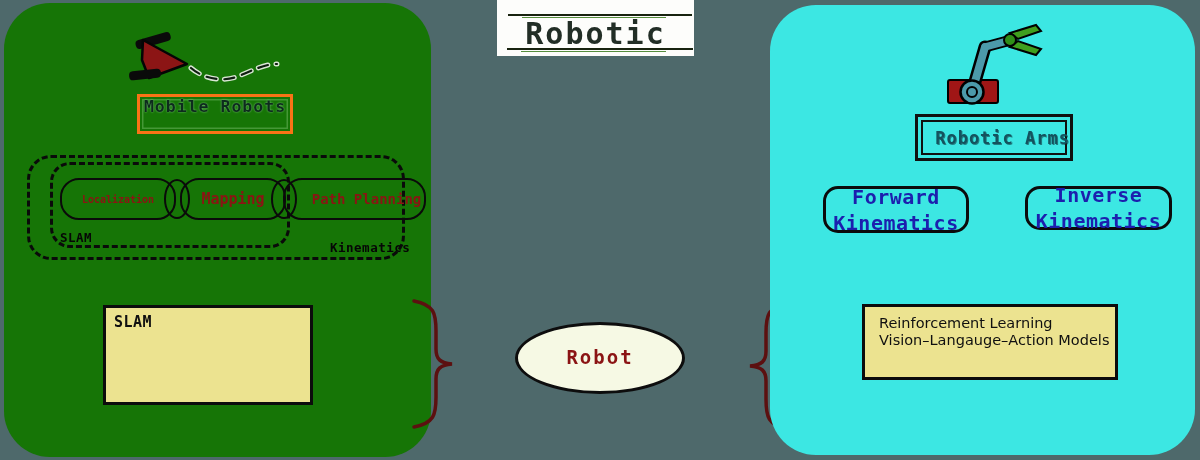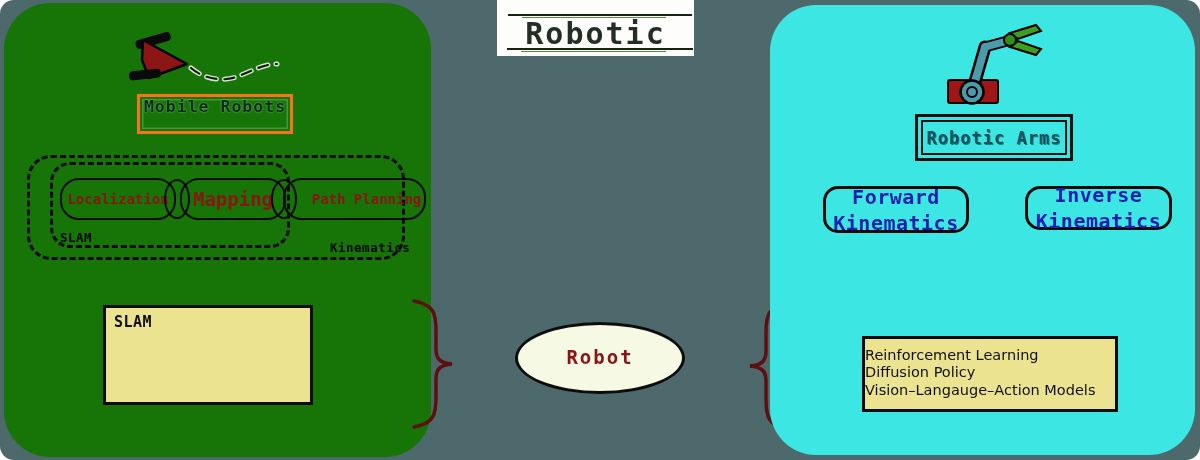--- a/index.html
+++ b/index.html
@@ -1,20 +1,19 @@
 <!DOCTYPE html>
 <html style="--bg: #4e696b; --green: #167506; --cyan: #3ce7e3; --khaki: #ece390; --tool-yellow: #f8f800; --blue-header: #3a10ee; --plum: #93396c; --navy: #23295c; --dark-red: #8b1414; --brace-red: #5c1010; --kin-blue: #1c1fae; --teal-text: #14525e; --ivory: #f6f9e4; --star: #943c6e;"><head>
 <meta charset="utf-8">
 <style>
   html,body{margin:0;padding:0;}
   .stage{
     position:relative; width:1200px; height:460px; overflow:hidden;
     background:var(--bg,#4e696b);
     font-family:"DejaVu Sans Mono","Liberation Mono",monospace;
-    border-radius:14px;
   }
   .abs{position:absolute;}
 
   
   .title-backdrop{left:497px; top:0; width:197px; height:56px; background:#fdfdfb;}
   .main-title{
     left:497px; top:16px; width:197px; text-align:center;
     font-weight:bold; font-size:30px; letter-spacing:2px; color:#222e26;
   }
   .title-line{height:0; border-top:2.5px solid #18230f;}
@@ -43,22 +42,22 @@
   .nav-box{left:23px; top:152px; width:372px; height:99px; border-radius:24px;}
   .slam-box{left:46px; top:159px; width:234px; height:80px; border-radius:20px;}
   .tiny-label{font-weight:bold; font-size:12.5px; color:#060606; letter-spacing:.5px;}
   .slam-tag{left:56px; top:227px;}
   .nav-tag{left:326px; top:237px;}
   .pill{
     border:2.5px solid #0a0a0a; border-radius:19px;
     display:flex; align-items:center; justify-content:center;
     color:var(--dark-red,#8b1414); font-weight:bold;
   }
-  .pill-localization{left:56px; top:175px; width:112px; height:38px; font-size:14px;}
-  .pill-mapping{left:176px; top:175px; width:102px; height:38px; font-size:19px;justify-content:center;}
+  .pill-localization{left:56px; top:175px; width:112px; height:38px; font-size:10px;}
+  .pill-mapping{left:176px; top:175px; width:102px; height:38px; font-size:15px;justify-content:center;}
   .pill-path{left:279px; top:175px; width:115px; height:38px; font-size:14px;padding-left:24px;}
   .junction{
     width:22px; height:36px; border:2.5px solid #0a0a0a; border-radius:50%;
     background:transparent;
   }
   .junction-1{left:160px; top:176px;}
   .junction-2{left:267px; top:176px;}
   .info-box{
     background:var(--khaki,#ece390); border:3px solid #0c0c0c; color:#101010;
     box-sizing:border-box;
@@ -91,33 +90,33 @@
     background:var(--ivory,#f6f9e4); border:3px solid #0d0d0d; box-sizing:border-box;
     display:flex; align-items:center; justify-content:center;
     color:var(--dark-red,#8b1414); font-weight:bold; font-size:19px; letter-spacing:2px; line-height:1.35;
   }
 
   
   .arms-label{
     left:145px; top:109px; width:152px; height:41px;
     border:3px solid #101010;
     box-shadow:inset 0 0 0 3px var(--cyan,#3ce7e3), inset 0 0 0 5px #101010;
-    display:flex; align-items:center; justify-content:center;
+    display:flex; align-items:center; justify-content:flex-end;
     color:var(--teal-text,#14525e); font-weight:bold; font-size:17px; letter-spacing:1px;
     text-shadow:1px 1px 0 rgba(10,40,50,.55);
   }
   .kin-pill{
     border:3.5px solid #0b0b0b; border-radius:15px; box-sizing:border-box;
     display:flex; flex-direction:column; align-items:center; justify-content:center;
     color:var(--kin-blue,#1c1fae); font-weight:bold; font-size:20px; line-height:1.3;
     letter-spacing:.5px;
   }
   .kin-forward{left:53px; top:181px; width:146px; height:47px;}
   .kin-inverse{left:255px; top:181px; width:147px; height:44px;}
-  .right-info{left:92px; top:331px; width:256px; height:76px; padding:8px 0 0 0;}
+  .right-info{left:92px; top:299px; width:256px; height:76px; padding:8px 0 0 14px;}
   .right-info .info-items{margin-left:0;}
 
   svg{display:block;}
 </style>
 </head>
 <body>
 
 <div class="stage">
 
   <div class="abs title-backdrop"></div>
@@ -201,19 +200,18 @@
       <span>Kinematics</span>
     </div>
     <div class="abs kin-pill kin-inverse">
       <span>Inverse</span>
       <span>Kinematics</span>
     </div>
 
     <div class="abs info-box right-info">
       <div class="info-items">
         <div>Reinforcement Learning</div>
-        <div>Diffusion Policy</div>
         <div>Vision–Langauge–Action Models</div>
       </div>
     </div>
   </div>
 
 </div>
 
 </body></html>

